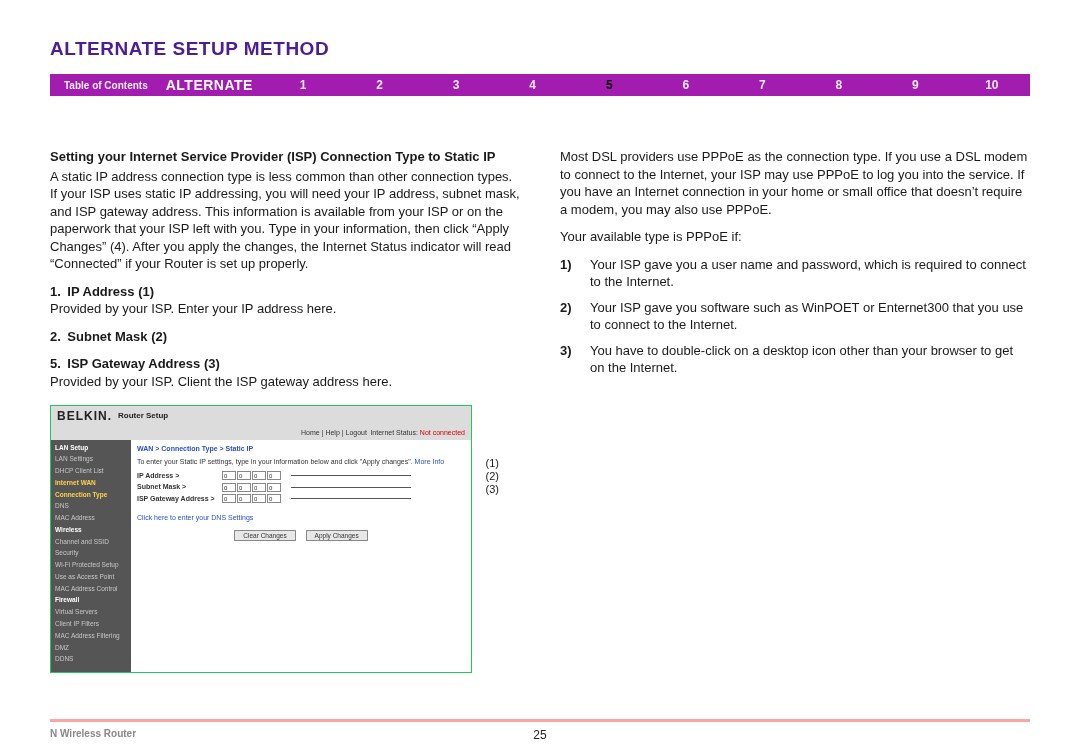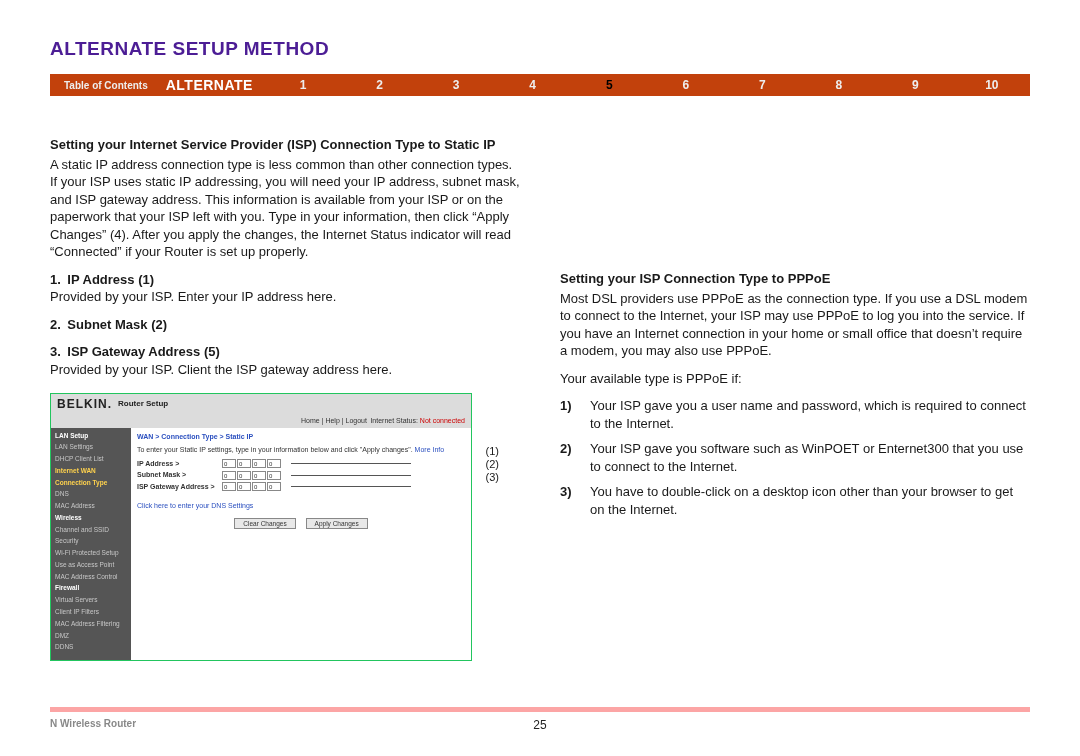--- a/index.html
+++ b/index.html
@@ -15,21 +15,21 @@
     padding: 38px 50px 20px 50px;
   }
   .page-title {
     font-size: 19px;
     font-weight: bold;
     color: #4c1d95;
     letter-spacing: 0.5px;
   }
   .nav-bar {
     margin-top: 14px;
-    background: #c2410c;
+    background: #a21caf;
     height: 22px;
     display: flex;
     align-items: center;
     color: #fff;
     font-size: 11px;
   }
   .nav-toc {
     padding: 0 14px;
     font-weight: bold;
     color: #eee;
@@ -48,23 +48,22 @@
     font-size: 12px;
     color: #eee;
     font-weight: bold;
     cursor: pointer;
   }
   .nav-num.current {
     color: #000;
   }
   .content {
     display: flex;
-    margin-top: 40px;
+    margin-top: 52px;
     gap: 40px;
-    align-items: center;
   }
   .col {
     flex: 1;
     font-size: 13px;
     line-height: 1.35;
     color: #1a1a1a;
   }
   .sub-heading {
     font-weight: bold;
     font-size: 13px;
@@ -211,21 +210,21 @@
   }
   .callouts {
     position: absolute;
     right: -28px;
     top: 51px;
     font-size: 11px;
     line-height: 13px;
     color: #1a1a1a;
   }
   .footer-rule {
-    border-top: 5px solid #fca5a5;
+    border-top: 3px solid #fca5a5;
     margin-top: 46px;
     padding-top: 6px;
     display: flex;
     font-size: 10px;
     color: #888;
     font-weight: bold;
   }
   .footer-rule .fl { flex:1; }
   .footer-rule .fc { flex:0; font-weight:normal; color:#222; font-size:12px;}
   .footer-rule .fr { flex:1; }
@@ -251,21 +250,21 @@
     <span class="nav-num">10</span>
   </div>
 
   <div class="content">
     <div class="col">
       <div class="sub-heading">Setting your Internet Service Provider (ISP) Connection Type to Static IP</div>
       <p class="para">A static IP address connection type is less common than other connection types. If your ISP uses static IP addressing, you will need your IP address, subnet mask, and ISP gateway address. This information is available from your ISP or on the paperwork that your ISP left with you. Type in your information, then click “Apply Changes” (4). After you apply the changes, the Internet Status indicator will read “Connected” if your Router is set up properly.</p>
       <div class="item-label">1. IP Address (1)</div>
       <div class="item-text">Provided by your ISP. Enter your IP address here.</div>
       <div class="item-label">2. Subnet Mask (2)</div>
-      <div class="item-label">3. ISP Gateway Address (5)</div>
+      <div class="item-label">5. ISP Gateway Address (3)</div>
       <div class="item-text">Provided by your ISP. Client the ISP gateway address here.</div>
 
       <div class="router-ui">
         <div class="router-header">
           <span class="router-brand"><span>BELKIN</span><span class="dot">.</span></span>
           <span class="router-setup">Router Setup</span>
         </div>
         <div class="router-top-links">
           <span>Home | Help | Logout Internet Status:</span> <span class="red">Not connected</span>
         </div>
@@ -333,21 +332,20 @@
         </div>
         <div class="callouts">
           <div>(1)</div>
           <div>(2)</div>
           <div>(3)</div>
         </div>
       </div>
     </div>
 
     <div class="col">
-      <div class="sub-heading">Setting your ISP Connection Type to PPPoE</div>
       <p class="para">Most DSL providers use PPPoE as the connection type. If you use a DSL modem to connect to the Internet, your ISP may use PPPoE to log you into the service. If you have an Internet connection in your home or small office that doesn’t require a modem, you may also use PPPoE.</p>
       <p class="para">Your available type is PPPoE if:</p>
       <div class="num-list">
           <span class="n">1)</span>
           <span class="t">Your ISP gave you a user name and password, which is required to connect to the Internet.</span>
         </div>
       <div class="num-list">
           <span class="n">2)</span>
           <span class="t">Your ISP gave you software such as WinPOET or Enternet300 that you use to connect to the Internet.</span>
         </div>

